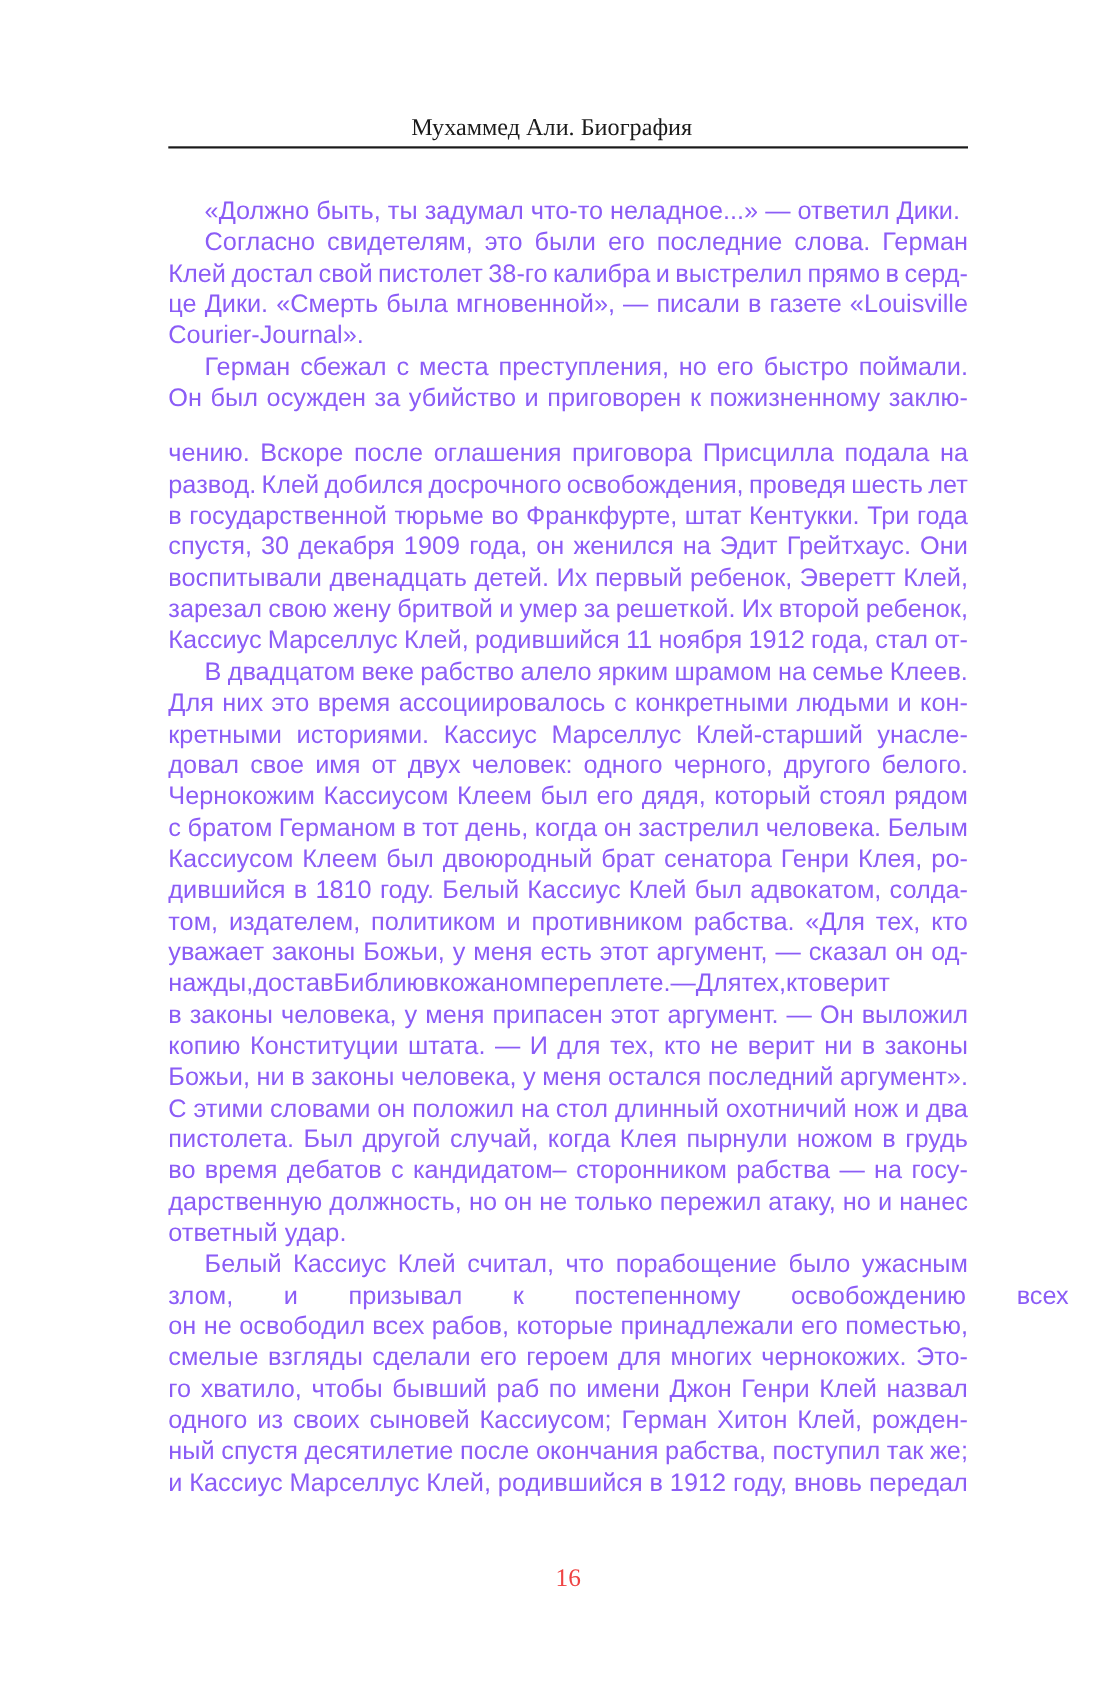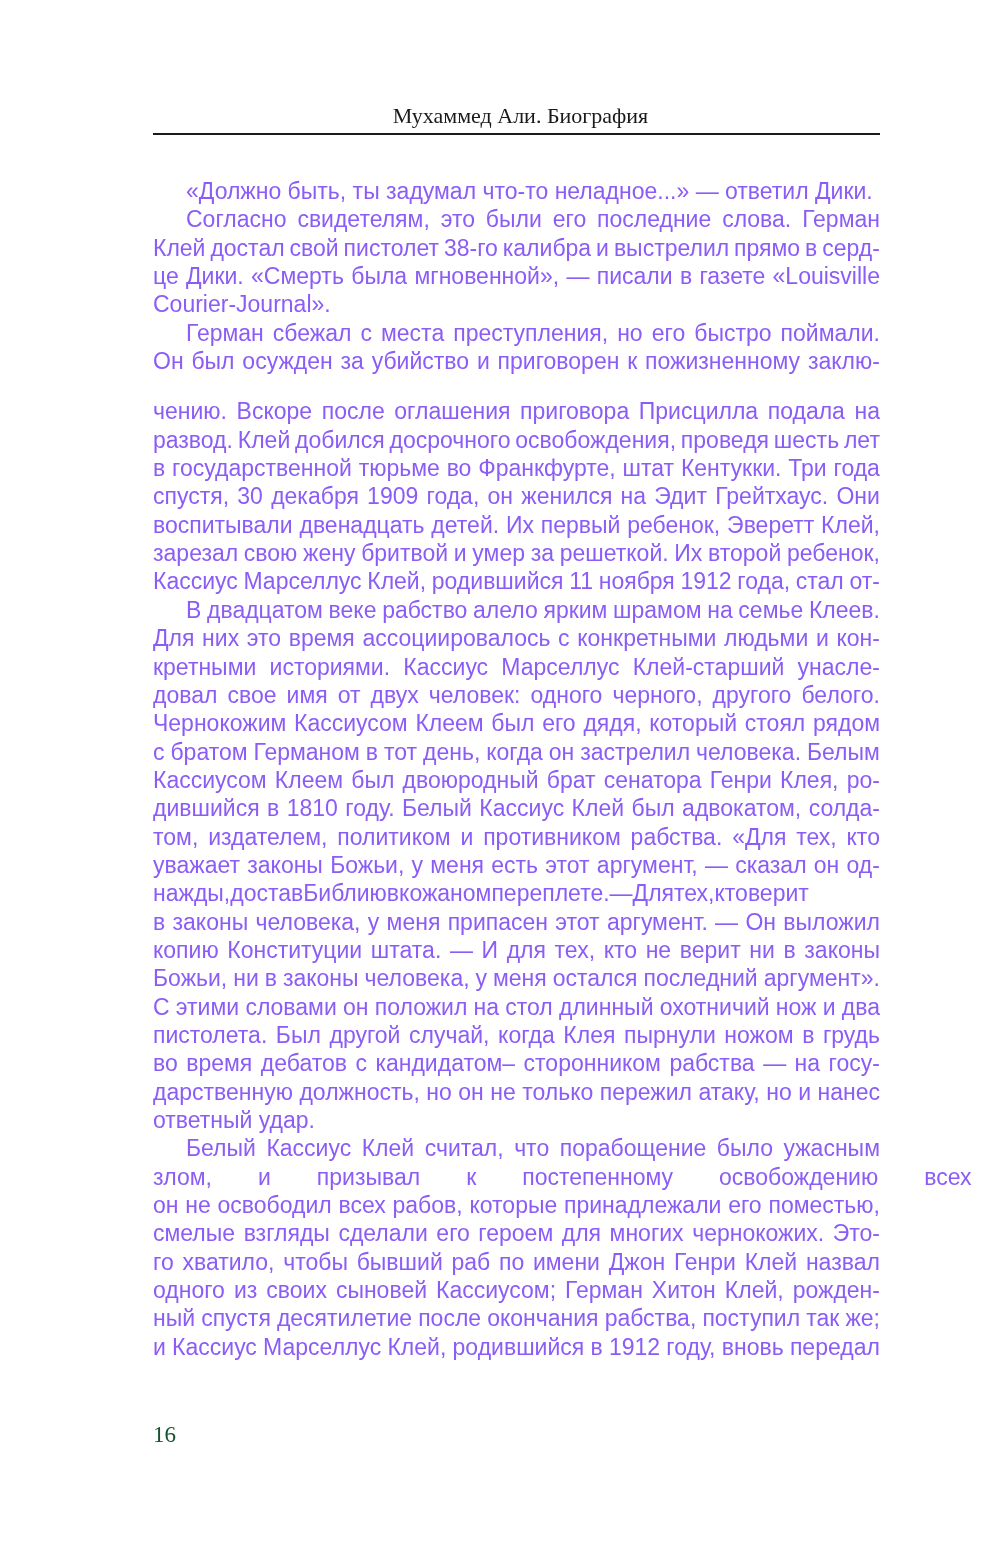--- a/index.html
+++ b/index.html
@@ -1,37 +1,37 @@
 <!DOCTYPE html>
 <html><head>
 <meta charset="utf-8">
 <style>
   html, body { margin: 0; padding: 0; background: #ffffff; }
   body { width: 1000px; height: 1552px; position: relative; overflow: hidden; }
   .page { position: absolute; left: 0; top: 0; width: 1000px; height: 1552px; background: #fff; }
   .running-head {
-    position: absolute; left: 157px; width: 727px; top: 103px;
+    position: absolute; left: 138px; width: 727px; top: 103px;
     text-align: center; font-family: "Liberation Serif", serif;
     font-size: 22px; color: #1a1a1a; letter-spacing: 0px;
   }
   .rule { position: absolute; left: 153px; width: 727px; top: 133px; height: 2px; background: #1a1a1a; }
   .body {
     position: absolute; left: 153px; top: 177px; width: 727px;
     font-family: Liberation Sans, sans-serif; font-size: 23px; color: #8b5cf6;
   }
   .line {
     height: 28.35px; line-height: 28.35px; white-space: nowrap;
     text-align: justify; text-align-last: justify; overflow: visible;
   }
   .line.last { text-align-last: left; }
   .line.indent { padding-left: 33px; }
   .folio {
     position: absolute; left: 153px; width: 727px; top: 1422px;
-    text-align: left; font-family: "Liberation Serif", serif;
-    font-size: 23px; color: #14532d;
+    text-align: center; font-family: "Liberation Serif", serif;
+    font-size: 23px; color: #ef4444;
   }
 </style>
 </head>
 <body>
 
 <div class="page">
   <div class="running-head">Мухаммед Али. Биография</div>
   <div class="rule"></div>
   <div class="body" id="body-text">
       <div class="line indent last">«Должно быть, ты задумал что-то неладное...» — ответил Дики.</div>

